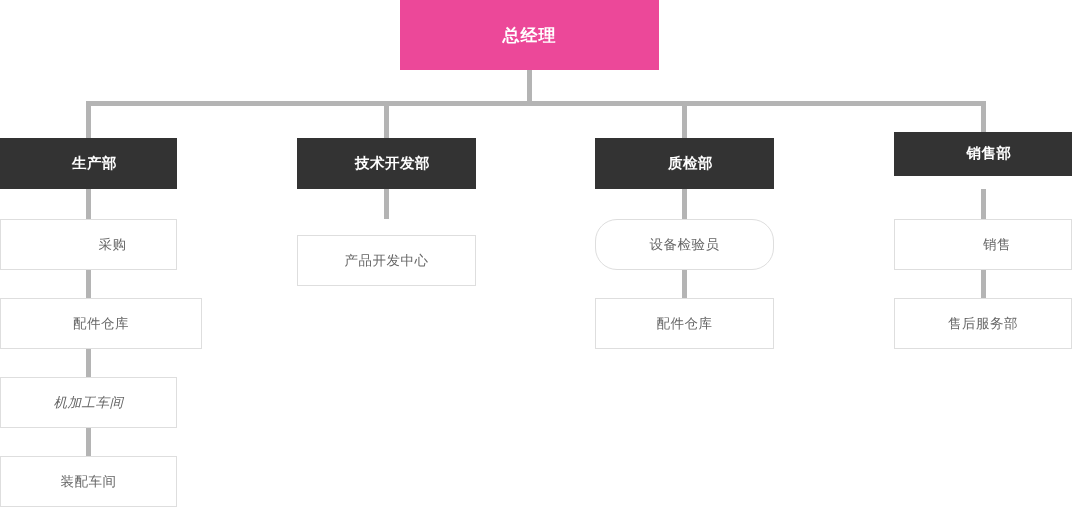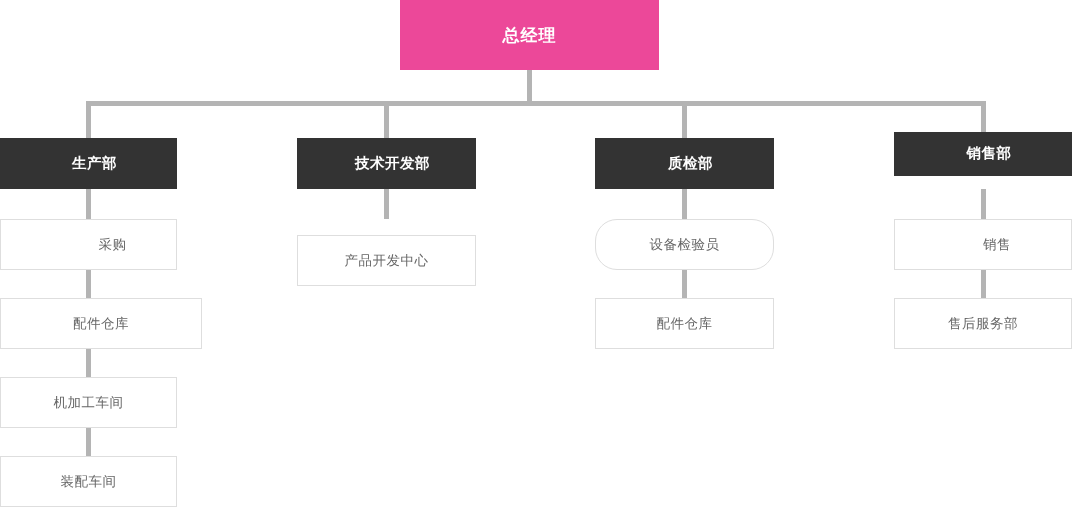--- a/index.html
+++ b/index.html
@@ -126,21 +126,21 @@
   <div class="node node-dept" style="left:894px; top:132px; width:178px; height:44px;">
     <span class="node-label">销售部</span>
   </div>
 
   <div class="node node-leaf" style="left:0px; top:219px; width:177px; height:51px;padding-left:48px;">
     <span class="node-label">采购</span>
   </div>
   <div class="node node-leaf" style="left:0px; top:298px; width:202px; height:51px;text-align:center;">
     <span class="node-label">配件仓库</span>
   </div>
-  <div class="node node-leaf" style="left:0px; top:377px; width:177px; height:51px;">
+  <div class="node node-leaf" style="left:0px; top:377px; width:177px; height:51px;font-style:italic;">
     <span class="node-label">机加工车间</span>
   </div>
   <div class="node node-leaf" style="left:0px; top:456px; width:177px; height:51px;">
     <span class="node-label">装配车间</span>
   </div>
 
   <div class="node node-leaf" style="left:297px; top:219px; width:179px; height:51px;margin-top:16px;">
     <span class="node-label">产品开发中心</span>
   </div>
 

